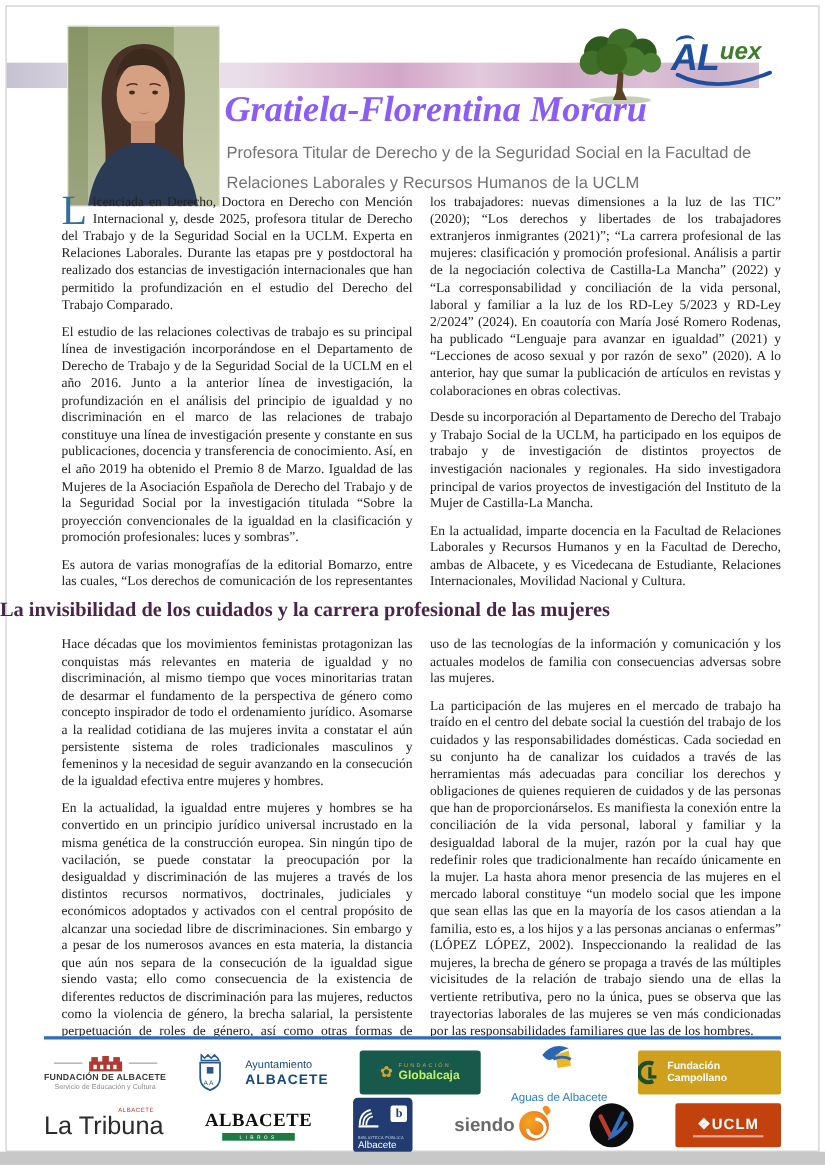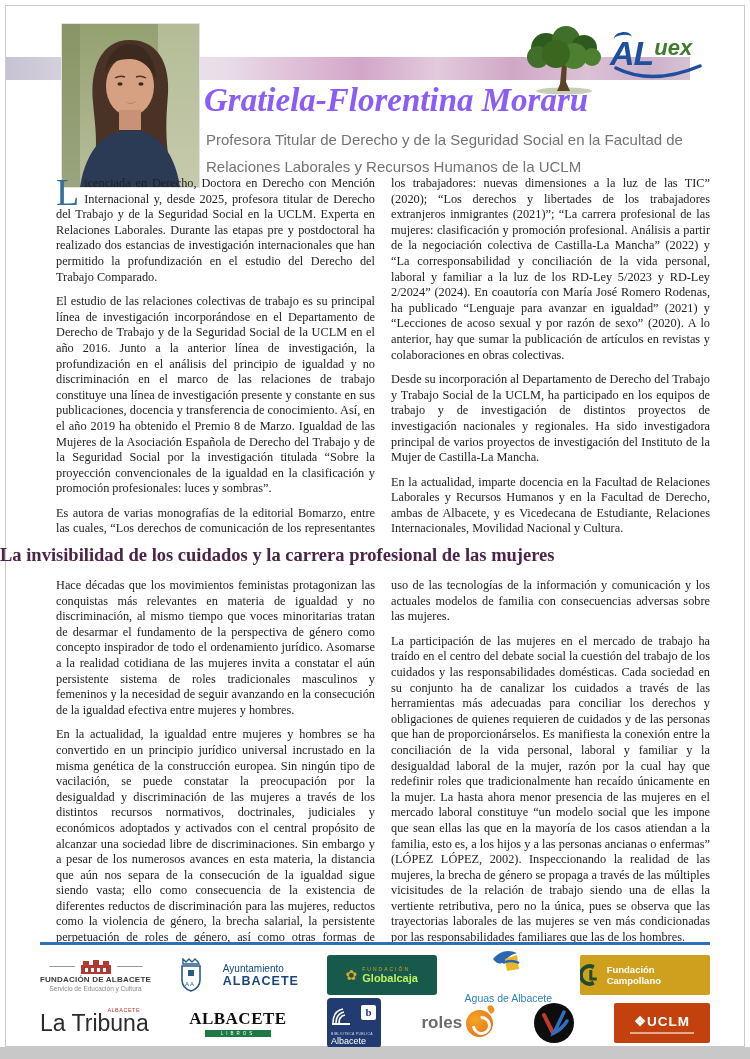--- a/index.html
+++ b/index.html
@@ -271,21 +271,21 @@
     <svg width="26" height="26" viewBox="0 0 26 26" style="position:absolute;left:3px;top:5px;">
       <path d="M3,20 Q3,8 13,6 M6,20 Q6,11 14,9 M9,20 Q9,13 15,12" stroke="#ffffff" stroke-width="1.6" fill="none"></path>
       <rect x="2" y="20" width="18" height="2" fill="#ffffff"></rect>
     </svg>
     <span class="bib-square">b</span>
     <span class="bib-small">BIBLIOTECA PÚBLICA</span>
     <span class="bib-name">Albacete</span>
   </div>
 
   <div class="logo amiab">
-    <span class="amiab-name">roles</span>
+    <span class="amiab-name">siendo</span>
     <span class="amiab-circle">
       <span class="amiab-flame"></span>
     </span>
   </div>
 
   <div class="logo vcircle">
     <svg width="40" height="40" viewBox="0 0 40 40">
       <path d="M10,12 L19,30" stroke="#c0392b" stroke-width="4" fill="none" stroke-linecap="round"></path>
       <path d="M30,9 L20,30 Q28,26 33,18" stroke="#2f6fc2" stroke-width="3.5" fill="none" stroke-linecap="round"></path>
     </svg>

